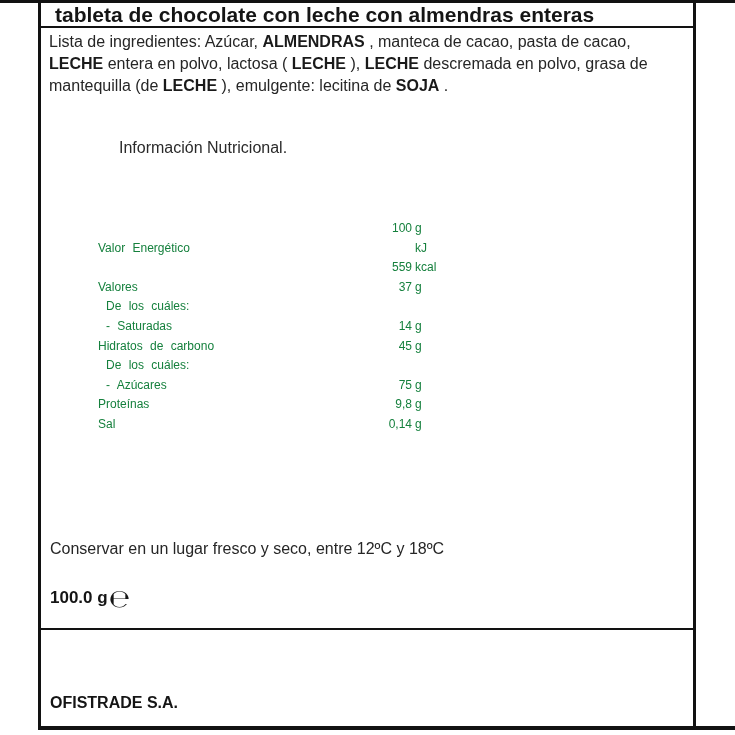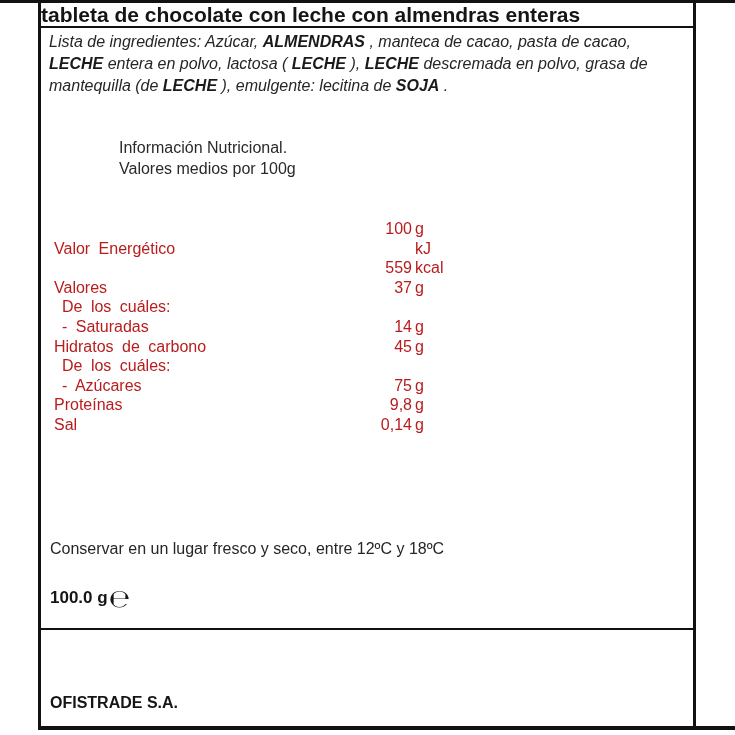--- a/index.html
+++ b/index.html
@@ -37,57 +37,57 @@
     box-sizing: border-box;
   }
   .title-row {
     position: absolute;
     top: 3px; left: 0; right: 0;
     height: 23px;
     border-bottom: 2px solid #121212;
   }
   .title-row h1 {
     margin: 0;
-    padding-left: 0;
+    padding-left: 14px;
     font-size: 21px;
     line-height: 23px;
     font-weight: bold;
     color: #151515;
     white-space: nowrap;
   }
   .ingredients {
     position: absolute;
     top: 31px; left: 8px;
     width: 608px;
     margin: 0;
     font-size: 16px;
     line-height: 22px;
     color: #262626;
-    font-style: italic;
   }
   .b { font-weight: bold; color: #1a1a1a; }
   .nutri-heading {
     position: absolute;
     top: 137px; left: 0; right: 0;
     padding-left: 78px;
     text-align: left;
     font-size: 16px;
     line-height: 21px;
     color: #2a2a2a;
   }
   .nutri-table {
     position: absolute;
     top: 219px; left: 0; right: 0;
   }
   .nrow {
     position: relative;
     height: 19.6px;
-    font-size: 16px;
+    font-size: 12px;
     line-height: 19.6px;
-    color: #b91c1c;
+    color: #15803d;
+    padding-left: 44px;
   }
   .nlabel {
     display: inline-block;
     padding-left: 13px;
     word-spacing: 4px;
     white-space: nowrap;
   }
   .nrow.indent .nlabel { padding-left: 21px; }
   .nnum {
     position: absolute;
@@ -150,21 +150,20 @@
   <div class="frame">
 
     <div class="title-row">
       <h1>tableta de chocolate con leche con almendras enteras</h1>
     </div>
 
     <p class="ingredients"><span>Lista de ingredientes: Azúcar, </span><span class="b">ALMENDRAS</span><span> , manteca de cacao, pasta de cacao, </span><span class="b">LECHE</span><span> entera en polvo, lactosa ( </span><span class="b">LECHE</span><span> ), </span><span class="b">LECHE</span><span> descremada en polvo, grasa de mantequilla (de </span><span class="b">LECHE</span><span> ), emulgente: lecitina de </span><span class="b">SOJA</span><span> .</span></p>
 
     <div class="nutri-heading">
       <div>Información Nutricional.</div>
-      <div>Valores medios por 100g</div>
     </div>
 
     <div class="nutri-table">
       <div class="nrow">
         <span class="nlabel"></span>
         <span class="nnum">100</span>
         <span class="nunit">g</span>
       </div>
       <div class="nrow">
         <span class="nlabel">Valor Energético</span>

